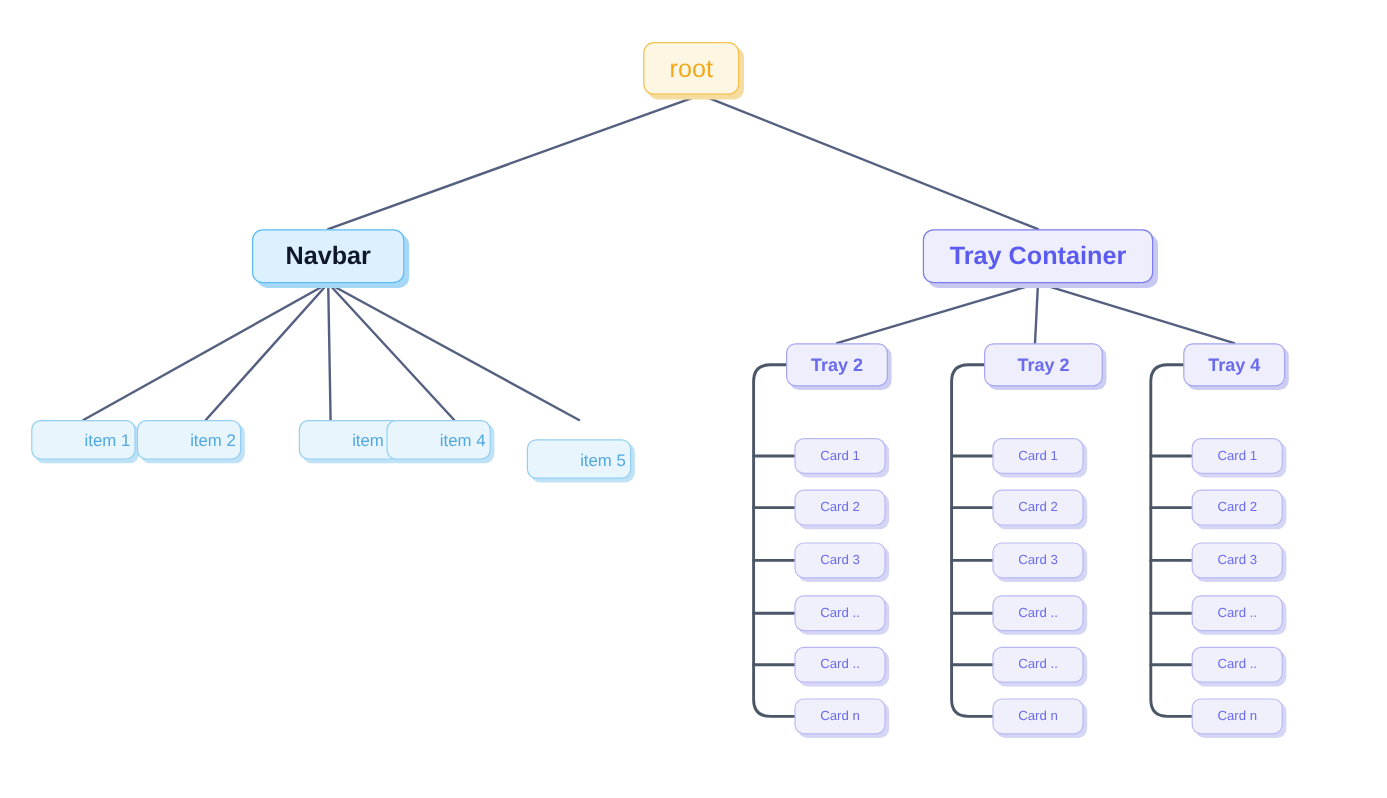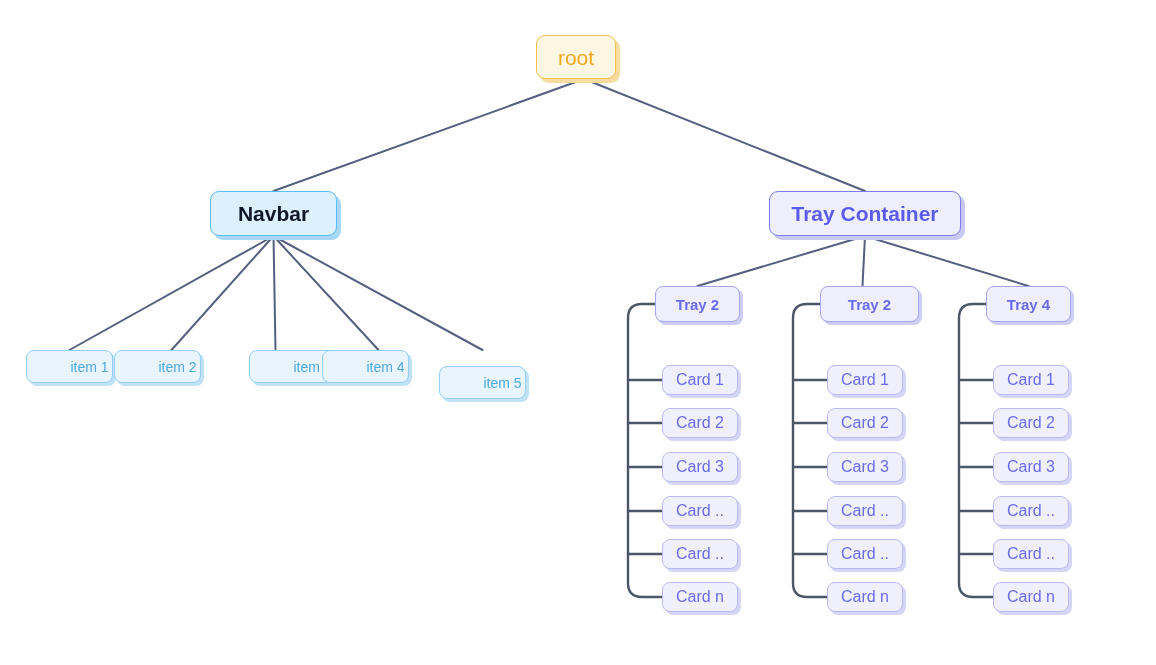--- a/index.html
+++ b/index.html
@@ -86,21 +86,21 @@
     font-size: 15px;
     font-weight: 700;
     border-radius: 8px;
     box-shadow: 3px 3px 0 0 #cdcdf4;
   }
   
   .n-card {
     background: #f0f0fd;
     border-color: #b9b9f4;
     color: #6b6bee;
-    font-size: 16px;
+    font-size: 11px;
     font-weight: 400;
     border-radius: 8px;
     box-shadow: 3px 3px 0 0 #d5d5f6;
   }
 </style>
 </head>
 <body>
 
 <div id="canvas">
   <svg id="edge-layer" width="1156" height="665" viewBox="0 0 1156 665">

